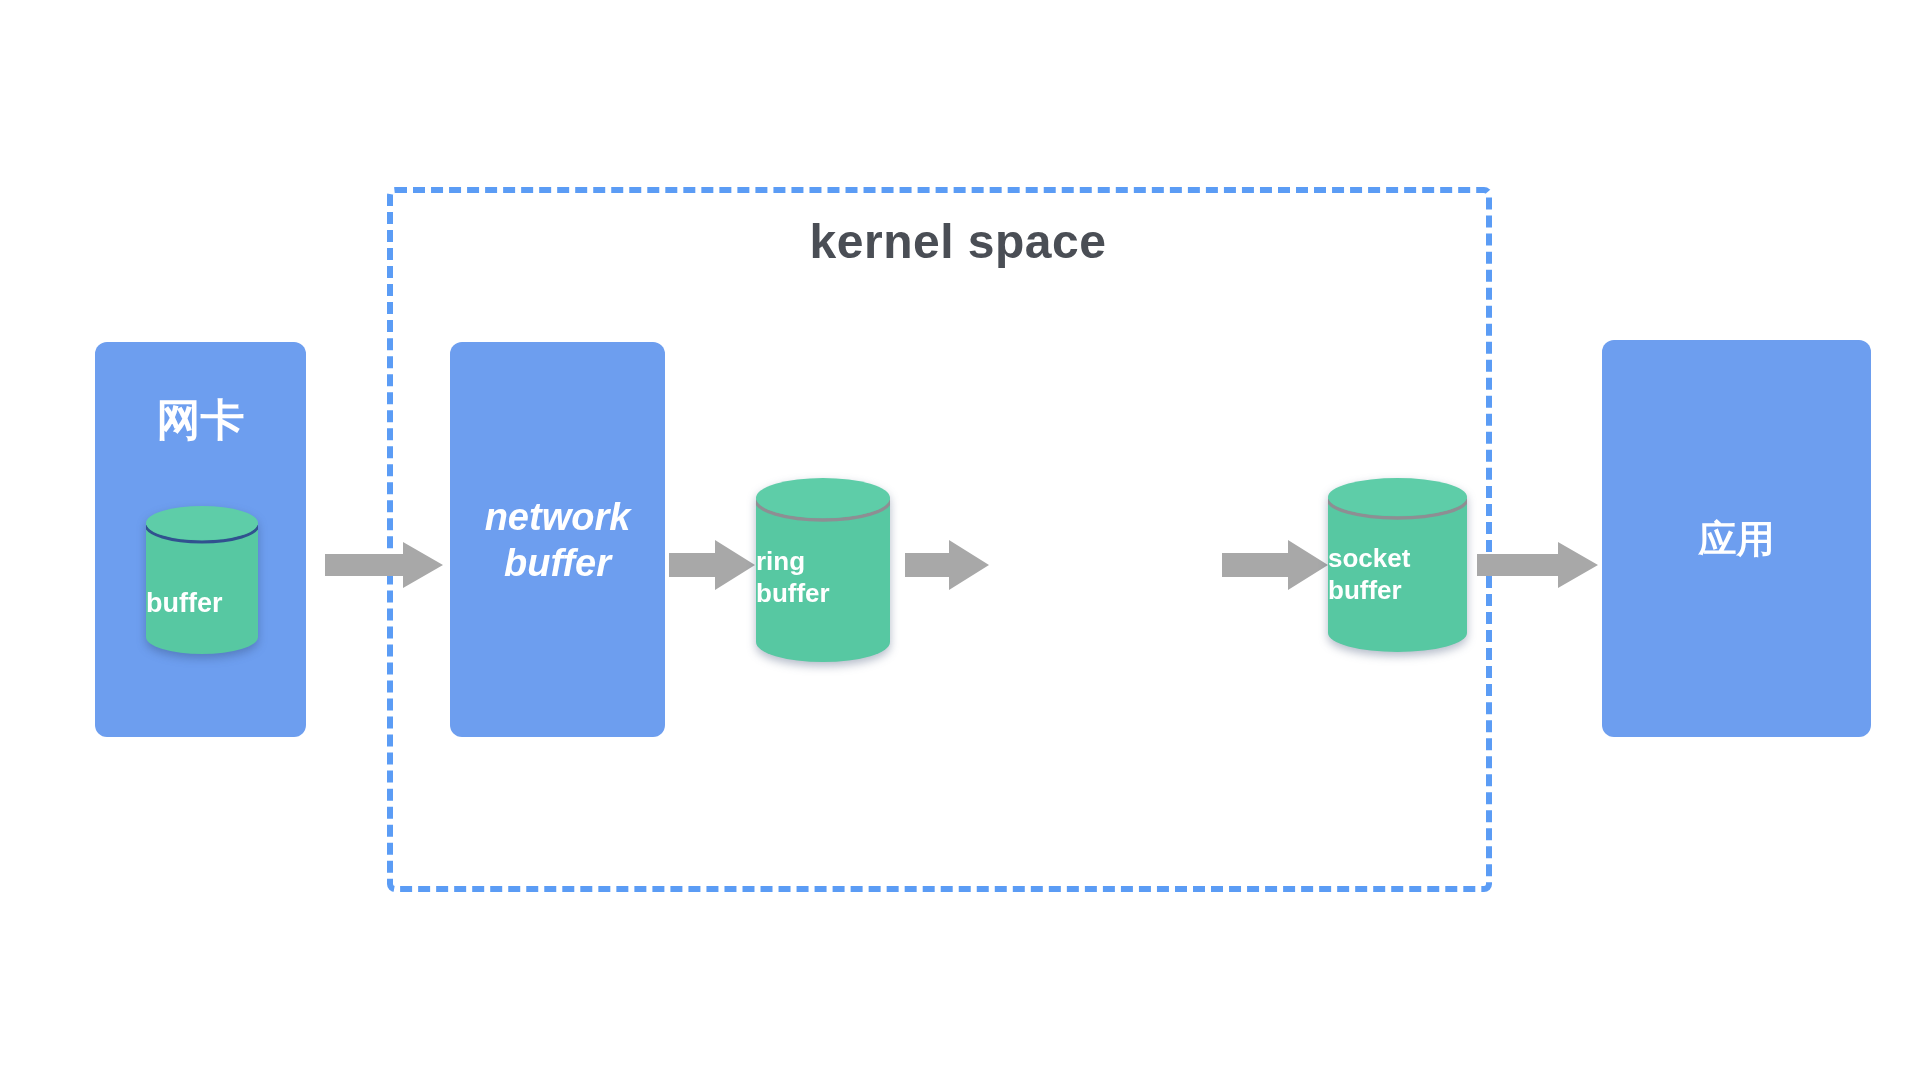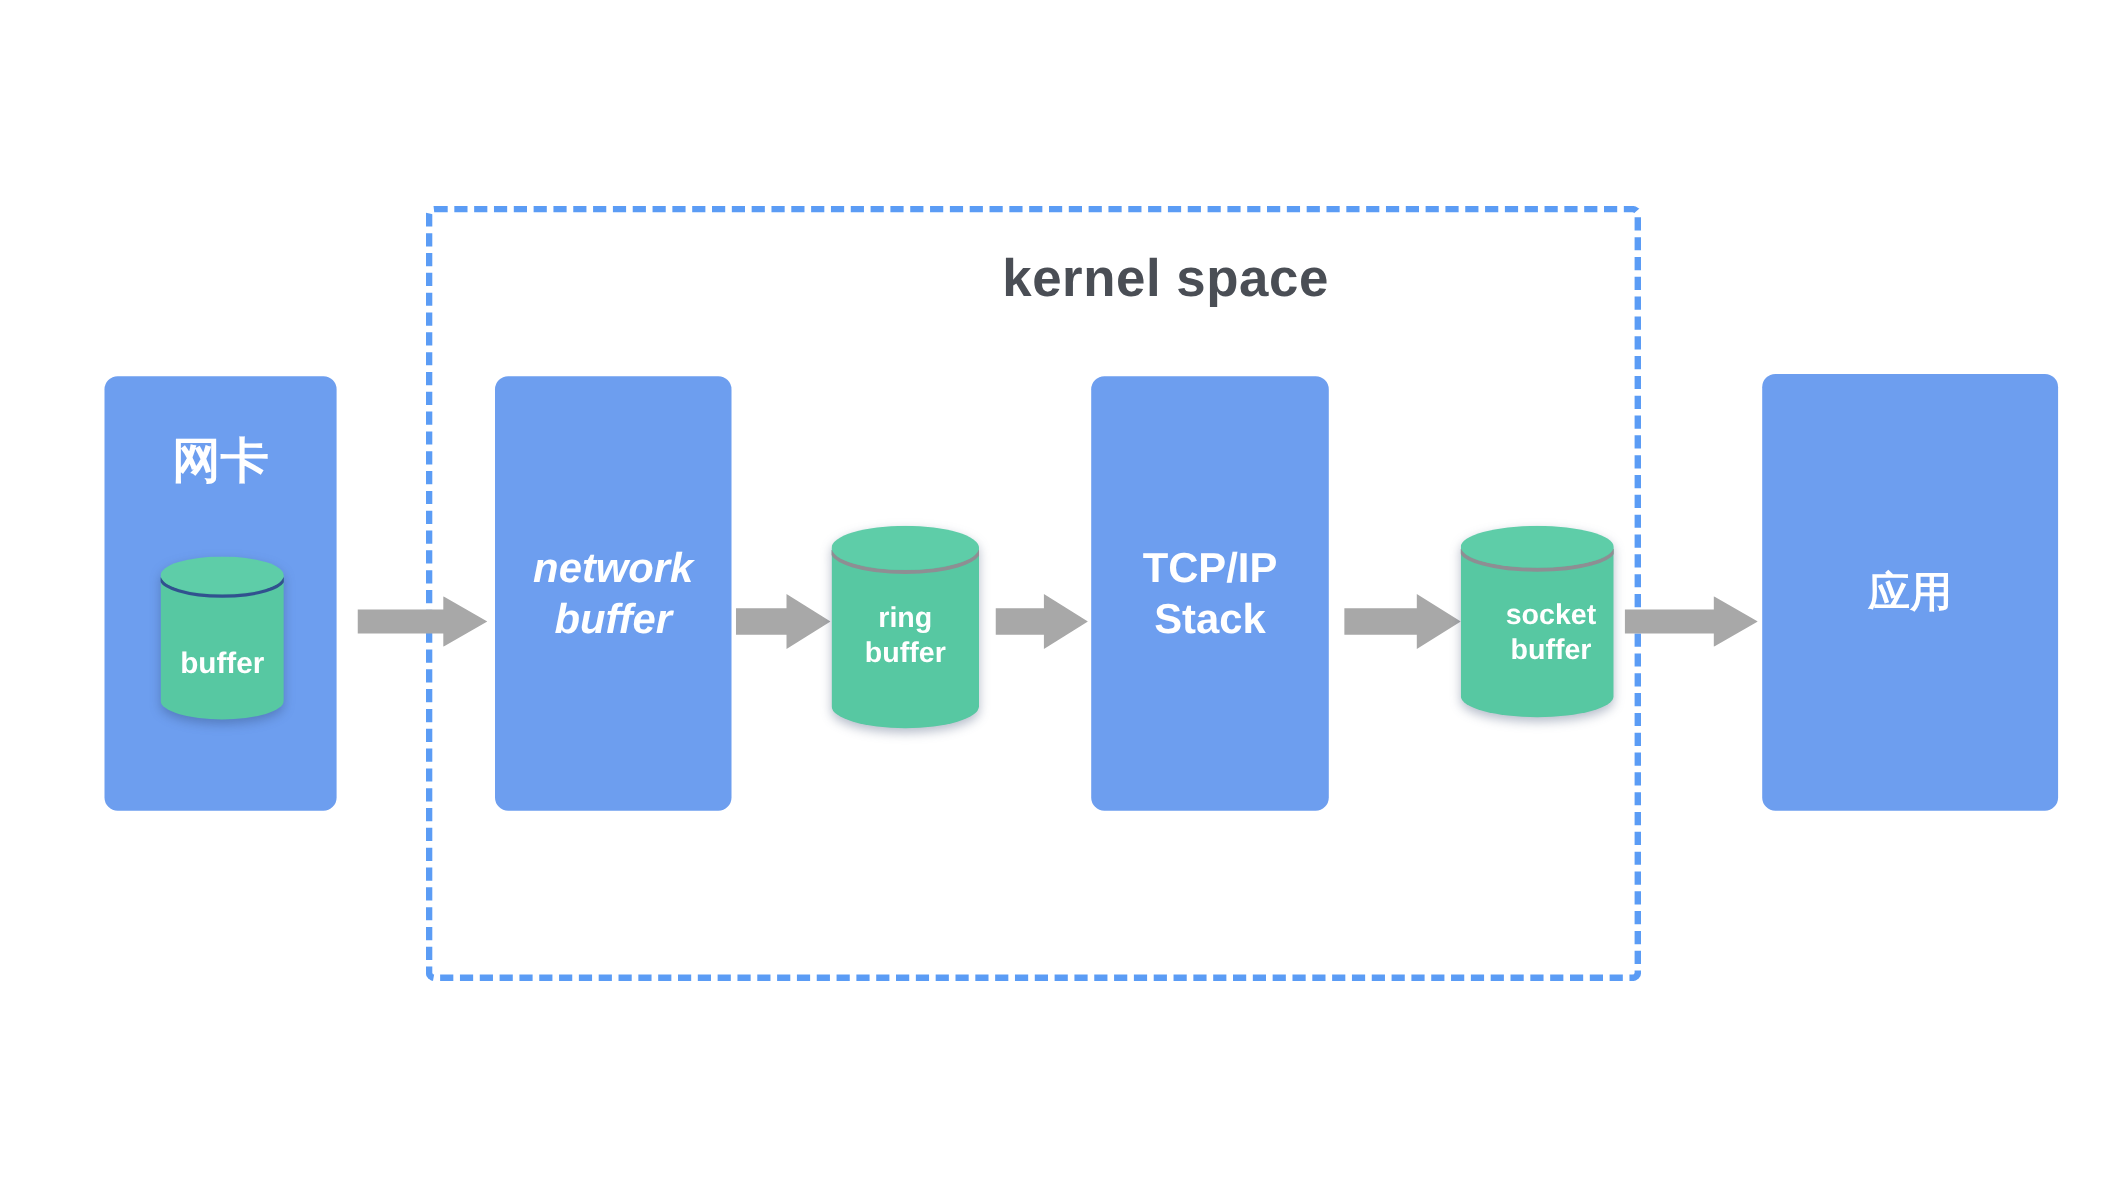--- a/index.html
+++ b/index.html
@@ -25,23 +25,23 @@
     width: 1105px;
     height: 705px;
     box-sizing: border-box;
     border: 6px dashed #5b9cf5;
     border-radius: 8px;
     background: transparent;
   }
   .kernel-title {
     position: absolute;
     left: 708px;
-    top: 226px;
+    top: 214px;
     width: 500px;
-    text-align: right;
+    text-align: center;
     font-size: 48px;
     font-weight: bold;
     color: #4a4e55;
     letter-spacing: 0.5px;
   }
   
   .node-box {
     position: absolute;
     background: #6d9eef;
     border-radius: 12px;
@@ -71,21 +71,20 @@
   #box-app .cjk-label { font-size: 38px; line-height: 46px; font-weight: bold; }
   
   .cyl {
     position: absolute;
     filter: drop-shadow(0 4px 5px rgba(40, 60, 100, 0.35));
   }
   .cyl-label {
     position: absolute;
     color: #ffffff;
     font-weight: bold;
-    text-align: center;
     z-index: 3;
   }
   .cyl-label .line { display: block; font-size: 26px; line-height: 32px; }
   #label-nic-buffer  { left: 146px; top: 587px; width: 112px; }
   #label-nic-buffer .line { font-size: 27px; }
   #label-ring-buffer { left: 756px; top: 545px; width: 134px; }
   #label-socket-buffer { left: 1328px; top: 542px; width: 164px; }
   
   .flow-arrow { position: absolute; }
   .flow-arrow polygon { fill: #a8a8a8; }
@@ -131,24 +130,20 @@
   </svg>
   <div class="cyl-label" id="label-ring-buffer">
     <span class="line">ring</span>
     <span class="line">buffer</span>
   </div>
 
   <svg class="flow-arrow" style="left:905px; top:540px;" width="84" height="50" viewBox="0 0 84 50">
     <polygon points="0,13 44,13 44,0 84,25 44,50 44,37 0,37"></polygon>
   </svg>
 
-  <div class="node-box" id="box-tcpip">
-    <span class="line">TCP/IP</span>
-    <span class="line">Stack</span>
-  </div>
 
   <svg class="flow-arrow" style="left:1222px; top:540px;" width="106" height="50" viewBox="0 0 106 50">
     <polygon points="0,13 66,13 66,0 106,25 66,50 66,37 0,37"></polygon>
   </svg>
 
   <svg class="cyl" style="left:1328px; top:478px;" width="139" height="176" viewBox="0 0 139 176">
     <path d="M0,21 A69.5,19 0 0 1 139,21 L139,155 A69.5,19 0 0 1 0,155 Z" fill="#57c8a2"></path>
     <path d="M0,21 A69.5,19 0 0 0 139,21" fill="none" stroke="#8e8e93" stroke-width="3.5"></path>
     <ellipse cx="69.5" cy="19" rx="69.5" ry="19" fill="#5ecda8"></ellipse>
   </svg>

